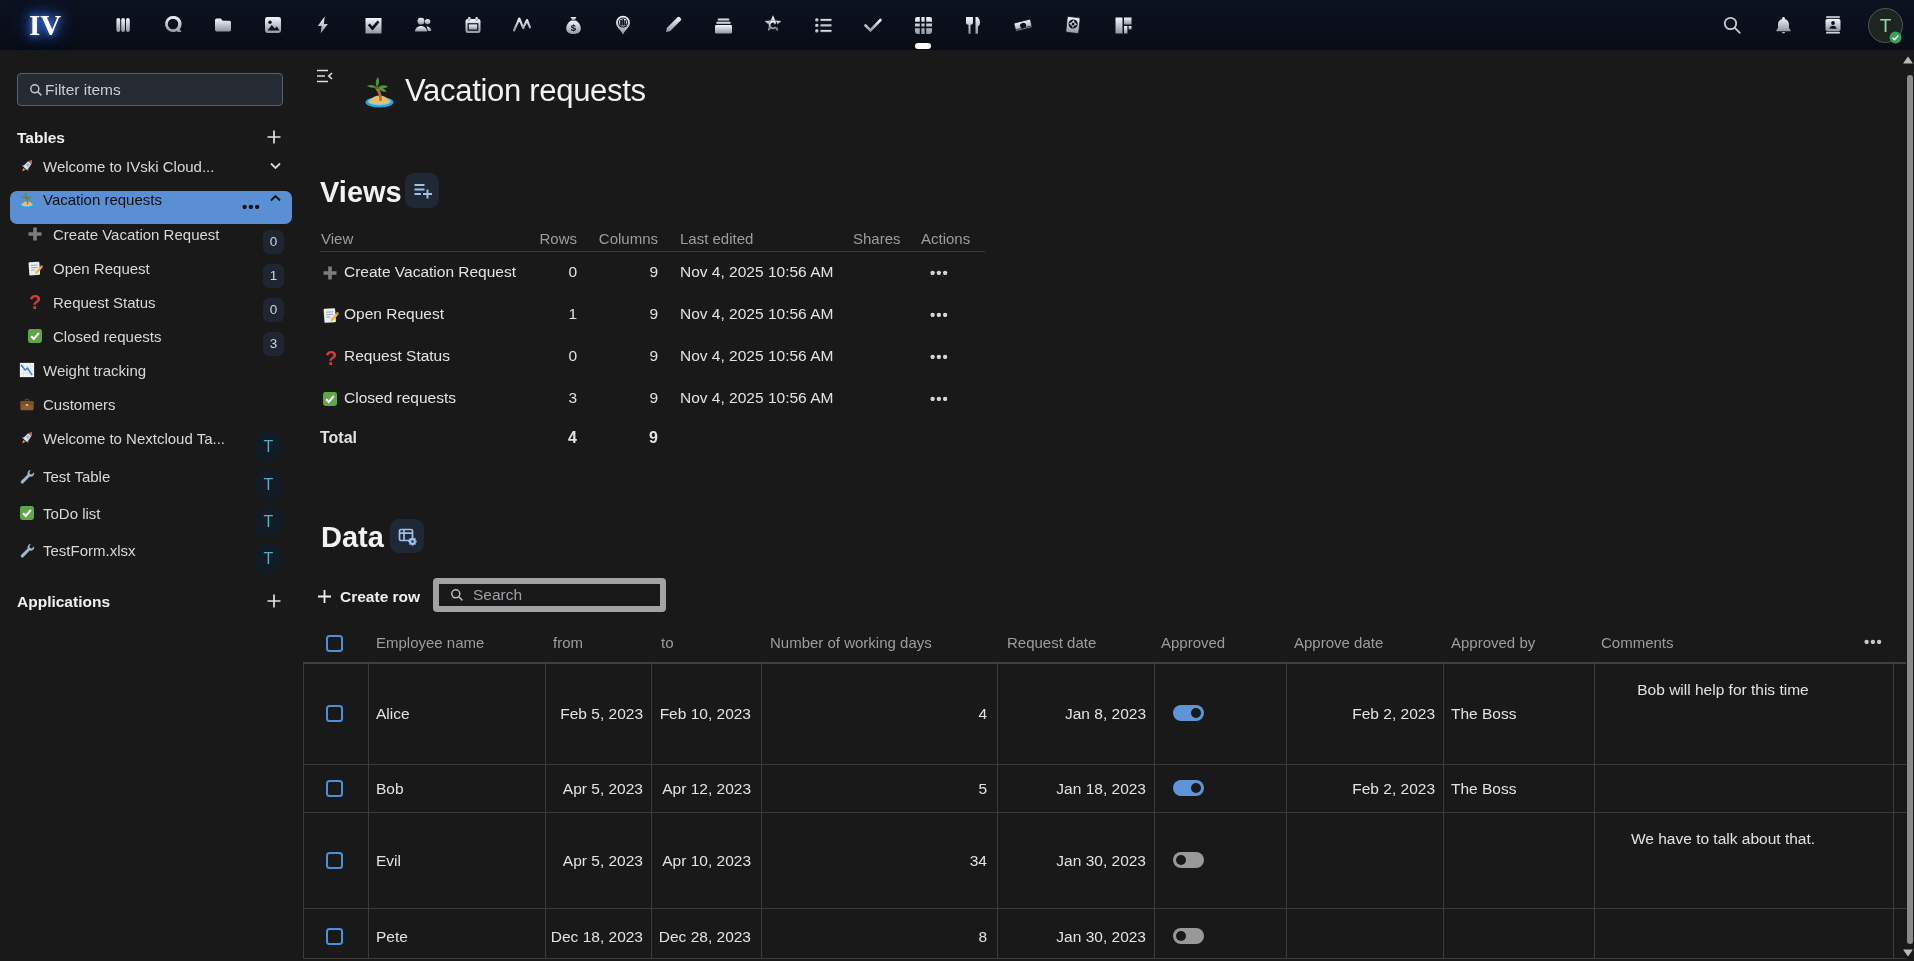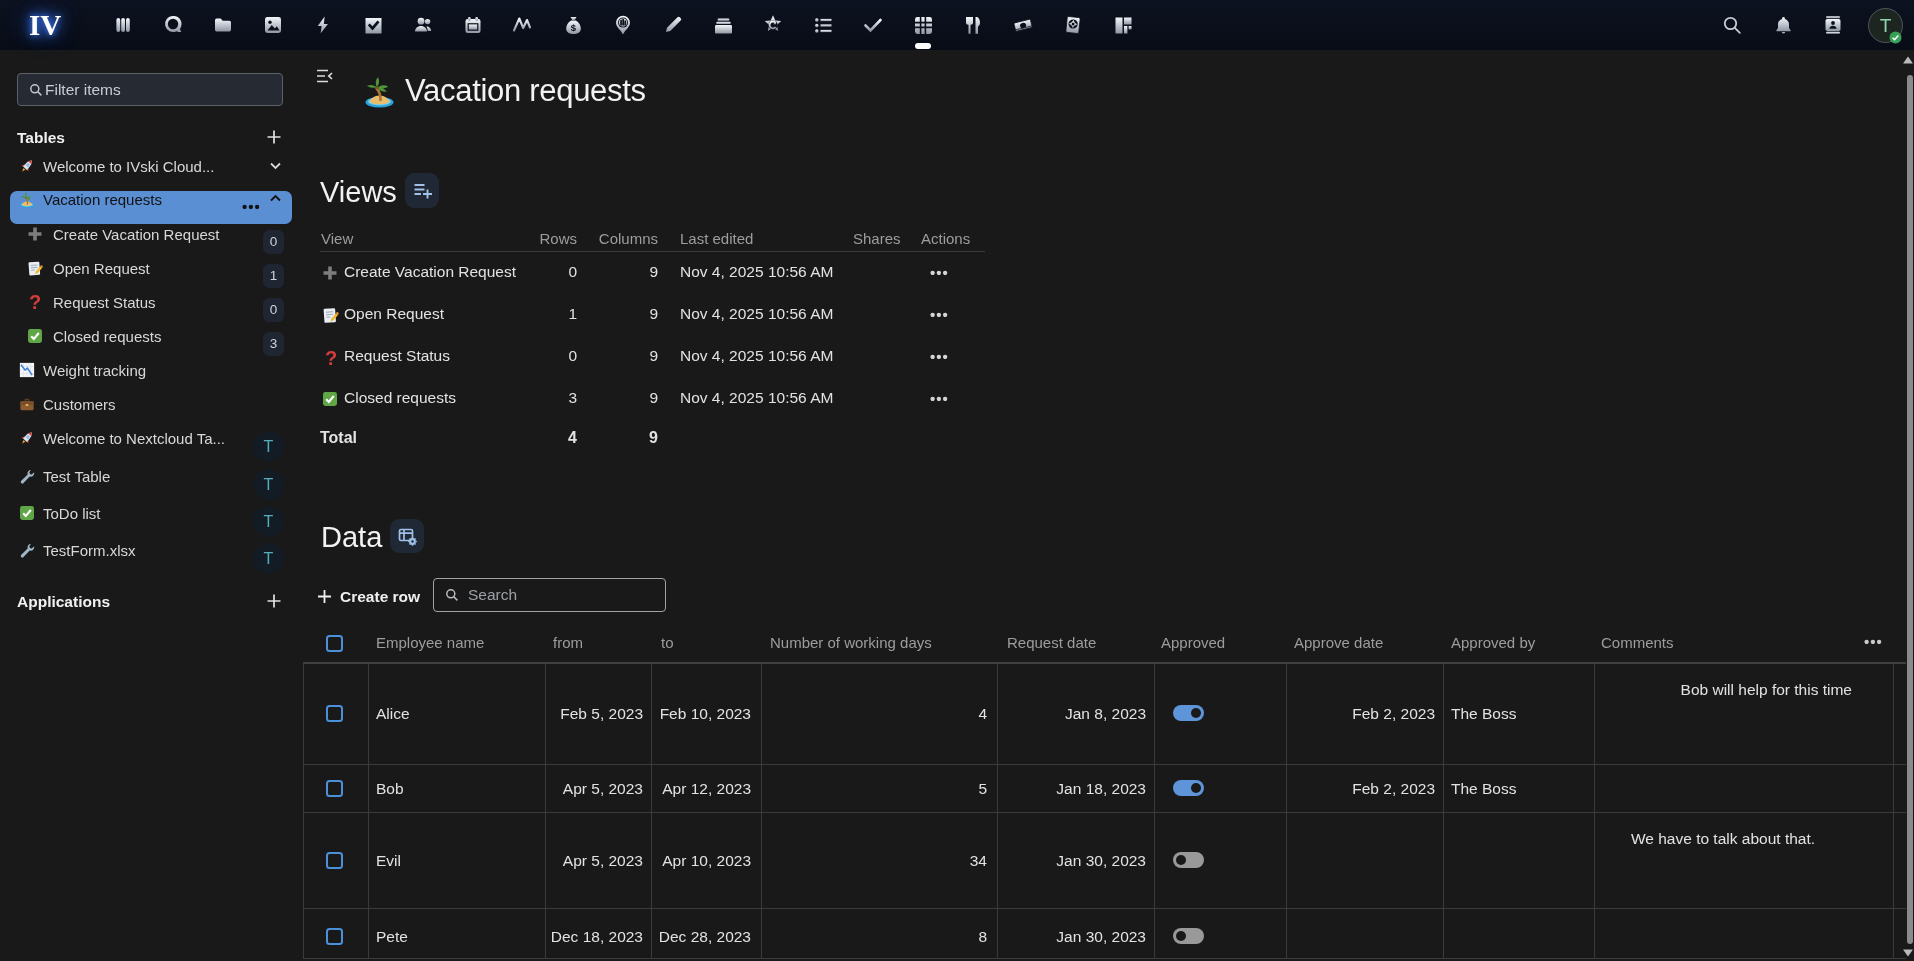--- a/index.html
+++ b/index.html
@@ -10,21 +10,21 @@
 .srow{position:absolute;left:10px;width:282px;height:33px;border-radius:7px;display:flex;align-items:flex-start;color:#d8d8d8;font-size:15px}
 .srow .ic{width:16px;height:16px;margin-left:9px;flex:none;display:flex;align-items:center;justify-content:center}
 .srow .lbl{margin-left:8px;white-space:nowrap;overflow:hidden}
 .srow.sub .ic{margin-left:17px}
 .srow.sub .lbl{margin-left:10px}
 .badge{position:absolute;right:8px;top:4px;min-width:21px;height:24px;line-height:24px;border-radius:6px;background:#1f2531;color:#ccd4de;font-size:13.5px;text-align:center;padding:0 4px}
 .tavatar{position:absolute;right:8px;top:1px;width:31px;height:31px;border-radius:50%;background:#131c24;color:#55aebe;font-size:16px;line-height:31px;text-align:center}
 .shead{position:absolute;left:17px;color:#f1f1f1;font-weight:bold;font-size:15.5px}
 .splus{position:absolute;left:265px;width:18px;height:18px}
 #main{position:absolute;left:300px;top:50px;width:1614px;height:911px;color:#e3e3e3}
-.h2{position:absolute;font-weight:normal;font-size:29px;color:#f2f2f2}
+.h2{position:absolute;font-weight:bold;font-size:29px;color:#f2f2f2}
 .iconbtn{position:absolute;width:34px;height:34px;border-radius:9px;background:#212835;display:flex;align-items:center;justify-content:center}
 .ghdr{color:#9d9d9d;font-size:15px}
 .cell{position:absolute;white-space:nowrap}
 .num{text-align:right}
 .vline{position:absolute;width:1px;background:#3b3b3b}
 .hline{position:absolute;height:1px;background:#3b3b3b}
 .cb{position:absolute;width:17px;height:17px;border:2.5px solid #4a90da;border-radius:3.5px}
 .toggle{position:absolute;width:31px;height:16px;border-radius:8px}
 .toggle .knob{position:absolute;top:3px;width:10px;height:10px;border-radius:50%;background:#191919}
 .toggle.on{background:#5e94d8}
@@ -490,21 +490,21 @@
         <g stroke="#9fc0e8" stroke-width="1.4">
           <path d="M15.5 11.2v1.2M15.5 19.8v-1.2M11.2 15.5h1.2M19.8 15.5h-1.2M12.5 12.5l.9.9M18.5 18.5l-.9-.9M18.5 12.5l-.9.9M12.5 18.5l.9-.9"></path>
         </g>
       </svg>
     </div>
 
   <svg style="position:absolute;left:17px;top:539px" width="15" height="15" viewBox="0 0 15 15">
       <path d="M7.5 1v13M1 7.5h13" stroke="#f0f0f0" stroke-width="1.8"></path>
     </svg>
   <div class="cell" style="left:40px;top:538px;font-weight:bold;font-size:15.5px;color:#f0f0f0">Create row</div>
-  <div style="position:absolute;left:133px;top:528px;width:233px;height:34px;border-radius:4px;border:1px solid #a3a3a3;display:flex;align-items:center">
+  <div style="position:absolute;left:133px;top:528px;width:233px;height:34px;border-radius:4px;border:6px solid #a3a3a3;display:flex;align-items:center">
     <svg width="14" height="14" viewBox="0 0 14 14" style="margin-left:11px">
         <circle cx="5.8" cy="5.8" r="4" fill="none" stroke="#b9bdc3" stroke-width="1.5"></circle>
         <path d="M8.8 8.8l3.6 3.6" stroke="#b9bdc3" stroke-width="1.5"></path>
       </svg>
     <span style="margin-left:9px;color:#9da1a7;font-size:15.5px">Search</span>
   </div>
 
   <div class="cb" style="left:26px;top:585px"></div>
   <div class="dhdr" style="left:76px;top:584px">Employee name</div>
   <div class="dhdr" style="left:253px;top:584px">from</div>
@@ -538,21 +538,21 @@
   <div class="dcell" style="left:76px;top:655px">Alice</div>
   <div class="dcell dnum" style="left:245px;top:655px;width:98px">Feb 5, 2023</div>
   <div class="dcell dnum" style="left:351px;top:655px;width:100px">Feb 10, 2023</div>
   <div class="dcell dnum" style="left:461px;top:655px;width:226px">4</div>
   <div class="dcell dnum" style="left:697px;top:655px;width:149px">Jan 8, 2023</div>
   <div class="toggle on" style="left:873px;top:655px">
       <span class="knob"></span>
     </div>
   <div class="dcell dnum" style="left:986px;top:655px;width:149px">Feb 2, 2023</div>
   <div class="dcell" style="left:1151px;top:655px">The Boss</div>
-  <div class="dcell" style="left:1294px;top:631px;width:258px;text-align:right">Bob will help for this time</div>
+  <div class="dcell" style="left:1294px;top:631px;width:258px;text-align:center">Bob will help for this time</div>
 
   <div class="cb" style="left:26px;top:730px"></div>
   <div class="dcell" style="left:76px;top:730px">Bob</div>
   <div class="dcell dnum" style="left:245px;top:730px;width:98px">Apr 5, 2023</div>
   <div class="dcell dnum" style="left:351px;top:730px;width:100px">Apr 12, 2023</div>
   <div class="dcell dnum" style="left:461px;top:730px;width:226px">5</div>
   <div class="dcell dnum" style="left:697px;top:730px;width:149px">Jan 18, 2023</div>
   <div class="toggle on" style="left:873px;top:730px">
       <span class="knob"></span>
     </div>

